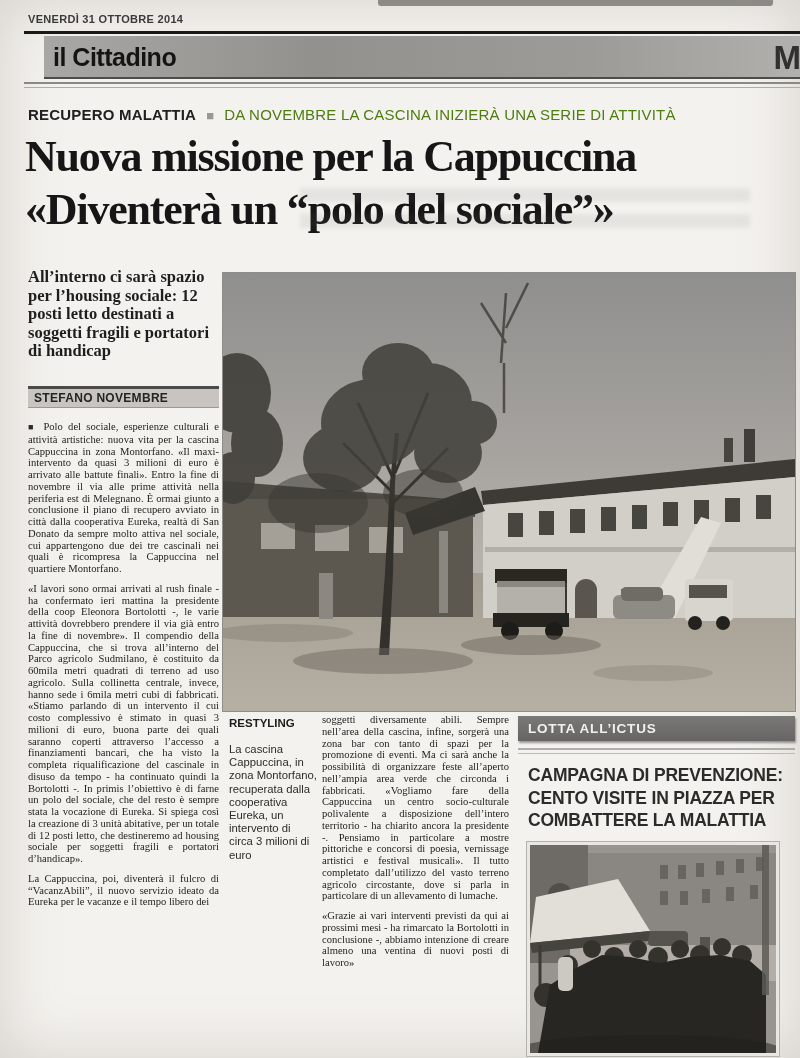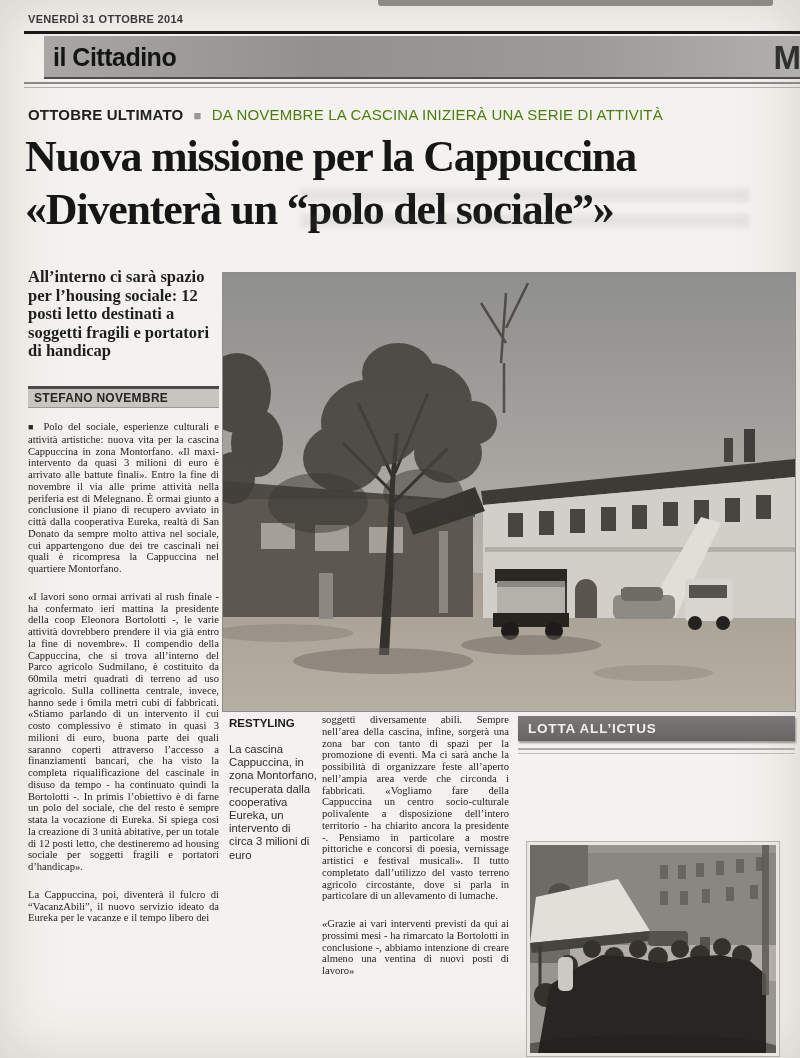--- a/index.html
+++ b/index.html
@@ -32,21 +32,21 @@
   .ghost{left:300px;top:188px;width:450px;height:52px;opacity:.10;pointer-events:none;
     background:repeating-linear-gradient(180deg,#6a6a68 0 14px,transparent 14px 26px);filter:blur(2px);}
   
   .standfirst{left:28px;top:268px;width:192px;font-weight:bold;font-size:16.5px;line-height:18.6px;color:#1e1e1e;}
   .byline-bar{left:28px;top:386px;width:191px;height:22px;background:#c8c5c0;border-top:3px solid #4a4a48;border-bottom:1px solid #9a9894;
     font-family:"Liberation Sans",sans-serif;font-size:12px;font-weight:bold;color:#242422;display:flex;align-items:center;padding-left:6px;box-sizing:border-box;letter-spacing:.3px;}
   .bodytext{font-size:10.6px;line-height:11.75px;text-align:justify;color:#232321;hyphens:auto;-webkit-hyphens:auto;}
   .col1{left:28px;top:421px;width:191px;height:630px;overflow:hidden;}
   .col2{left:322px;top:714px;width:187px;height:340px;overflow:hidden;}
   .bodytext p{margin:0;text-indent:0;}
-  .bodytext p + p{margin-top:16px;}
+  .bodytext p + p{margin-top:8px;}
   .lead-sq{color:#2a2a28;font-size:9px;letter-spacing:2px;}
   
   .photo-main{left:222px;top:272px;width:574px;height:440px;background:#a5a29c;border:1px solid #8f8d89;box-sizing:border-box;overflow:hidden;}
   
   .caption{left:229px;top:717px;width:88px;font-family:"Liberation Sans",sans-serif;}
   .caption-kicker{font-size:11.5px;font-weight:bold;color:#1d1d1b;margin-bottom:14px;}
   .caption-text{font-size:11.3px;line-height:13.2px;color:#2c2c2a;}
   
   .sidebar-label{left:518px;top:716px;width:277px;height:25px;background:linear-gradient(180deg,#7b7977,#676563);display:flex;align-items:center;
     font-family:Liberation Sans, sans-serif;font-size:13.5px;font-weight:bold;color:#f2f0ec;letter-spacing:.8px;padding-left:10px;box-sizing:border-box;
@@ -68,21 +68,21 @@
   <div class="abs rule-top"></div>
 
   <div class="abs banner">
     <div class="masthead">il Cittadino</div>
     <div class="section-partial">ME</div>
   </div>
   <div class="abs rule-mid1"></div>
   <div class="abs rule-mid2"></div>
 
   <div class="abs kicker">
-    <span class="kicker-label">OTTOBRE ULTIMATO</span>
+    <span class="kicker-label">RECUPERO MALATTIA</span>
     <span class="kicker-sep">■</span>
     <span class="kicker-text">DA NOVEMBRE LA CASCINA INIZIERÀ UNA SERIE DI ATTIVITÀ</span>
   </div>
 
   <div class="abs headline">
     <div>Nuova missione per la Cappuccina</div>
     <div>«Diventerà un “polo del sociale”»</div>
   </div>
 
   <div class="abs ghost"></div>
@@ -210,20 +210,21 @@
   <div class="abs col2 bodytext">
     <p>soggetti diversamente abili. Sempre nell’area della cascina, infine, sorgerà una zona bar con tanto di spazi per la promozione di eventi. Ma ci sarà anche la possibilità di organizzare feste all’aperto nell’ampia area verde che circonda i fabbricati. «Vogliamo fare della Cappuccina un centro socio-culturale polivalente a disposizione dell’intero territorio - ha chiarito ancora la presidente -. Pensiamo in particolare a mostre pittoriche e concorsi di poesia, vernissage artistici e festival musicali». Il tutto completato dall’utilizzo del vasto terreno agricolo circostante, dove si parla in particolare di un allevamento di lumache.</p>
     <p>«Grazie ai vari interventi previsti da qui ai prossimi mesi - ha rimarcato la Bortolotti in conclusione -, abbiamo intenzione di creare almeno una ventina di nuovi posti di lavoro»</p>
   </div>
 
   <div class="abs sidebar-label">
     <span>LOTTA ALL’ICTUS</span>
   </div>
   <div class="abs sidebar-rule1"></div>
   <div class="abs sidebar-rule2"></div>
+  <div class="abs sidebar-headline">CAMPAGNA DI PREVENZIONE: CENTO VISITE IN PIAZZA PER COMBATTERE LA MALATTIA</div>
 
   <div class="abs photo-side">
     <svg width="246" height="208" viewBox="0 0 246 208">
       <rect width="246" height="208" fill="#989590"></rect>
       <rect x="40" y="8" width="206" height="92" fill="#8a8783"></rect>
       <g fill="#5f5d58" opacity=".8">
         <rect x="130" y="20" width="8" height="14"></rect>
           <rect x="148" y="20" width="8" height="14"></rect>
           <rect x="166" y="18" width="8" height="14"></rect>
         <rect x="186" y="16" width="8" height="14"></rect>

